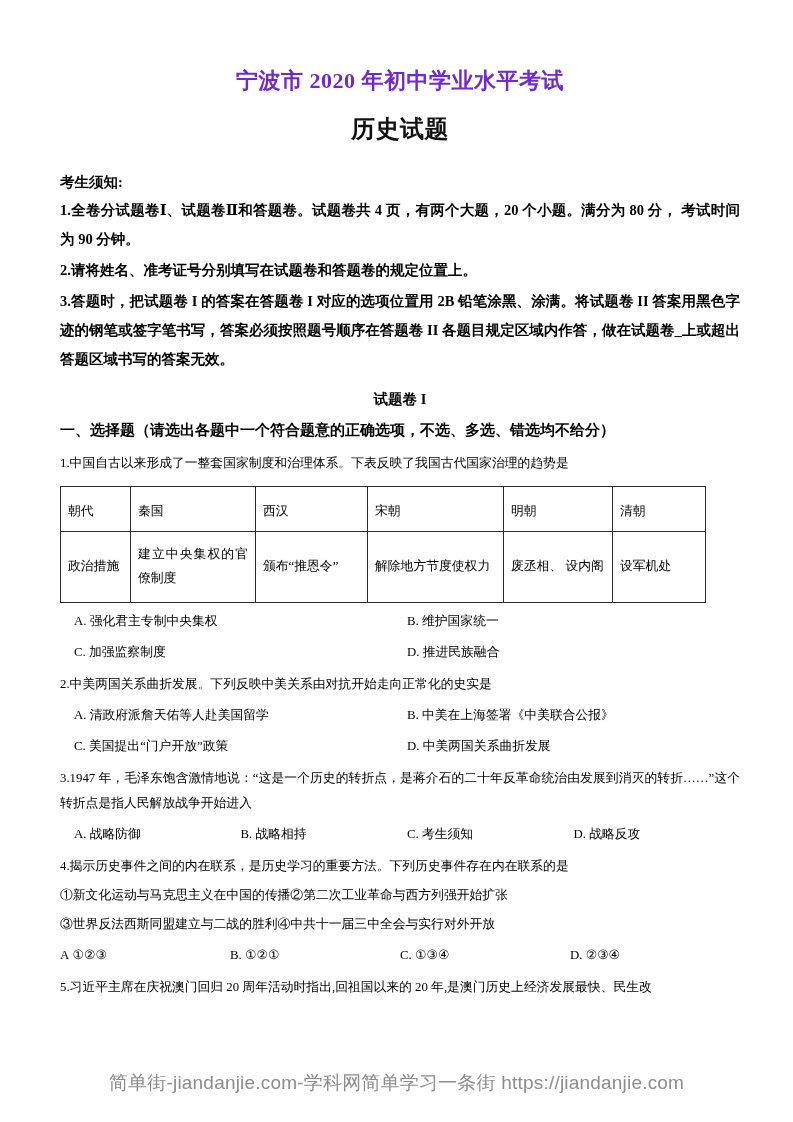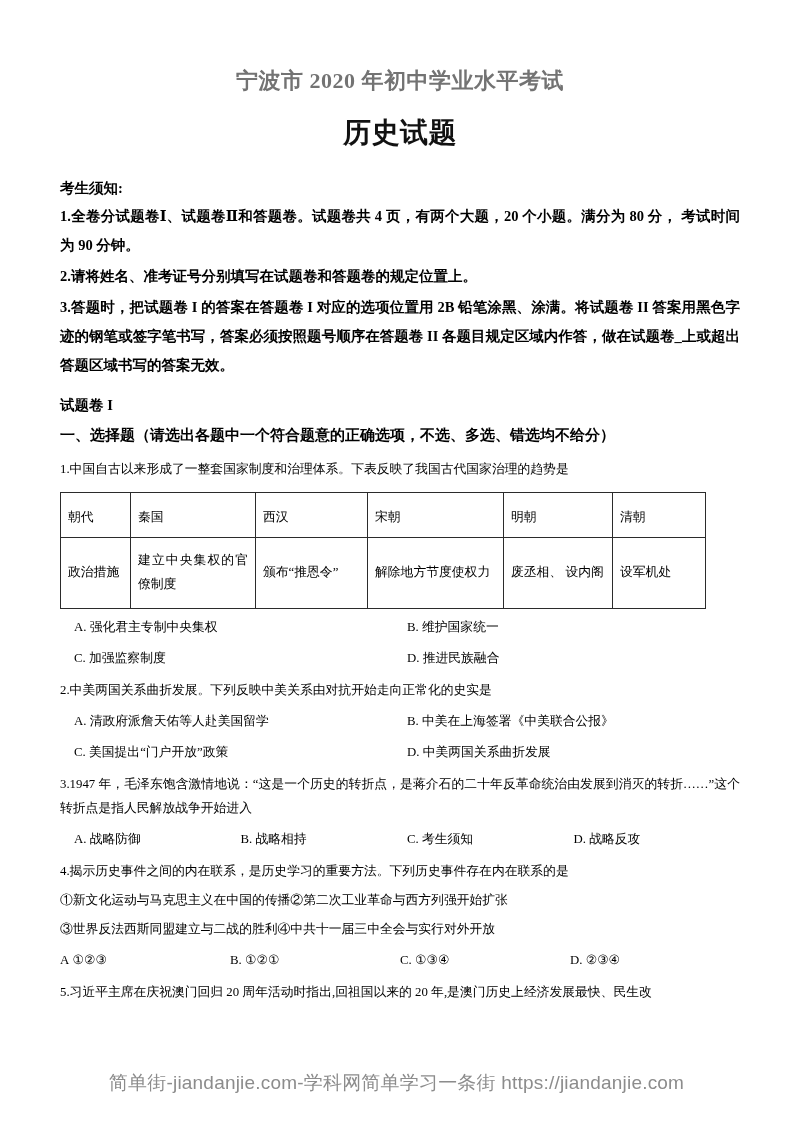--- a/index.html
+++ b/index.html
@@ -29,25 +29,25 @@
   }
 
   
   .doc-title {
     text-align: center;
     font-size: 22px;
     font-weight: bold;
     letter-spacing: 0.5px;
     margin-top: 66px;
     line-height: 1.4;
-    color: #737373;
+    color: #6d28d9;
   }
   .doc-subtitle {
     text-align: center;
-    font-size: 28px;
+    font-size: 24px;
     font-weight: bold;
     letter-spacing: 0.5px;
     margin-top: 16px;
     line-height: 1.4;
     color: #111;
   }
 
   
   .notice-head {
     font-size: 14.5px;
@@ -59,20 +59,21 @@
     font-size: 14.5px;
     font-weight: bold;
     line-height: 2.0;
     text-align: justify;
     text-justify: inter-ideograph;
     margin-top: 2px;
   }
 
   
   .paper-label {
+    text-align: center;
     font-size: 14.5px;
     font-weight: bold;
     margin-top: 12px;
     line-height: 1.9;
   }
   .section-heading {
     font-size: 15px;
     font-weight: bold;
     line-height: 1.9;
     margin-top: 2px;

